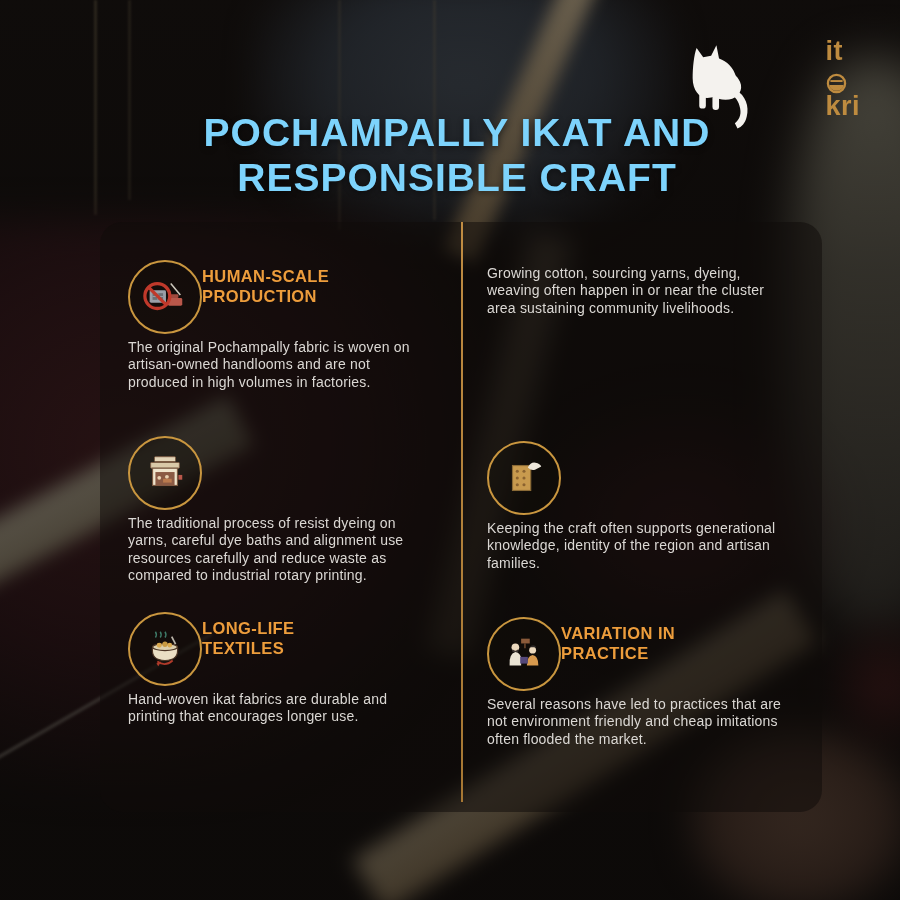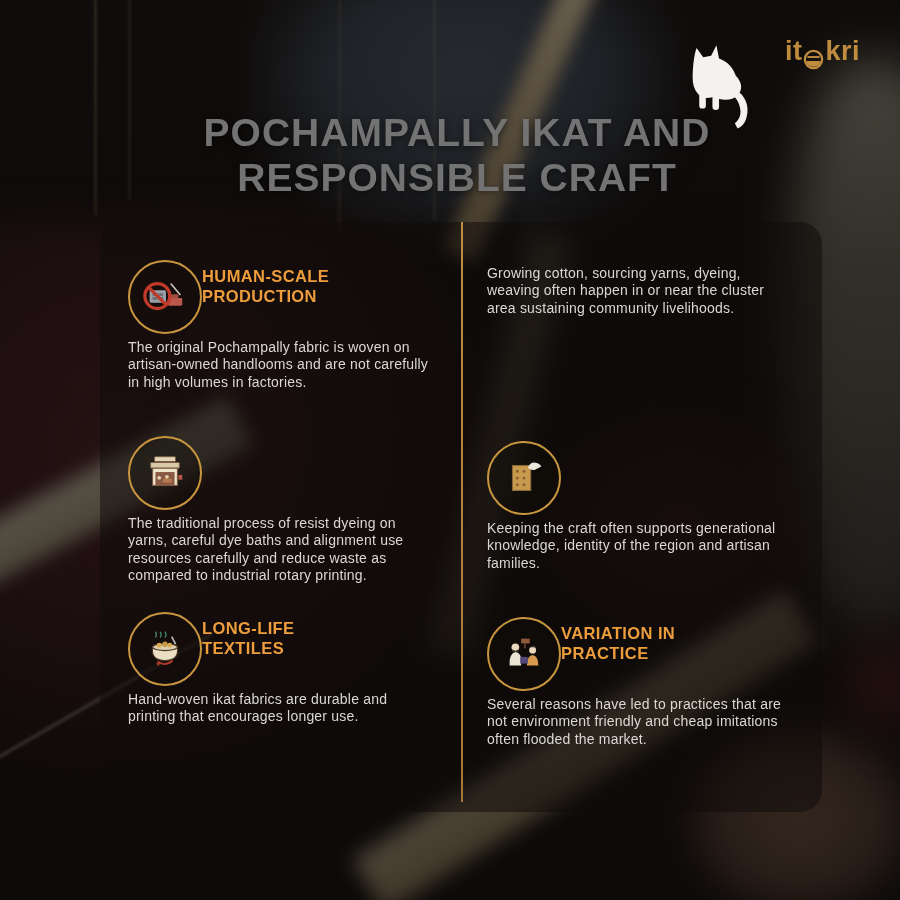--- a/index.html
+++ b/index.html
@@ -38,27 +38,27 @@
   .bg-beam-bottom{left:330px;top:720px;width:510px;height:62px;
     background:linear-gradient(#dac69f,#ba9f73);transform:rotate(-32deg);filter:blur(10px);}
   .bg-hand-1{left:680px;top:720px;width:240px;height:200px;
     background:radial-gradient(ellipse, #8e6a55 0%, #6a4c3d 50%, rgba(60,40,32,0) 75%);filter:blur(15px);}
   .bg-hand-2{left:820px;top:610px;width:130px;height:150px;
     background:radial-gradient(ellipse, #5d2526 0%, rgba(60,25,25,0) 70%);filter:blur(14px);}
   .bg-overlay{left:0;top:0;width:900px;height:900px;
     background:linear-gradient(180deg, rgba(8,6,5,.50) 0%, rgba(8,6,5,.62) 30%, rgba(8,6,5,.68) 100%);}
   
   .logo{position:absolute;right:40px;top:36px;z-index:6;
-    color:#BE8B3F;font-size:27px;font-weight:bold;letter-spacing:.5px;display:flex;align-items:flex-end;}
+    color:#BE8B3F;font-size:27px;font-weight:bold;letter-spacing:.5px;display:flex;align-items:flex-start;flex-direction:column;}
   .logo .basket{display:inline-block;width:21px;height:21px;margin:3px 1px 0 1px;}
   .cat{position:absolute;left:683px;top:40px;width:80px;height:95px;z-index:6;}
   .title{
     position:absolute;left:0;top:84px;width:100%;z-index:5;
     text-align:center;padding-left:14px;box-sizing:border-box;
-    color:#737373;font-size:39px;font-weight:800;line-height:45px;letter-spacing:1px;
+    color:#7dd3fc;font-size:39px;font-weight:800;line-height:45px;letter-spacing:1px;
     text-shadow:0 2px 6px rgba(0,0,0,.45);
   }
   
   .panel{
     position:absolute;left:100px;top:222px;width:722px;height:590px;z-index:5;
     background:rgba(16,12,10,.52);border-radius:22px;
     display:flex;box-sizing:border-box;padding-top:38px;
   }
   .divider{position:absolute;left:50%;top:0;bottom:10px;width:2px;
     background:linear-gradient(#c89245,#ad7c35);opacity:.95;}
@@ -151,21 +151,21 @@
               <line x1="16.5" y1="20" x2="16.5" y2="27" stroke="#9aa0a8" stroke-width="1"></line>
               <circle cx="16" cy="23" r="13" fill="none" stroke="#c0392b" stroke-width="3.4"></circle>
               <line x1="7" y1="14" x2="25" y2="32" stroke="#c0392b" stroke-width="3.4"></line>
             </svg>
           </div>
           <h3 class="card-title">
             <span>HUMAN-SCALE</span>
             <span>PRODUCTION</span>
           </h3>
         </div>
-        <p class="card-body">The original Pochampally fabric is woven on artisan-owned handlooms and are not carefully in high volumes in factories.</p>
+        <p class="card-body">The original Pochampally fabric is woven on artisan-owned handlooms and are not produced in high volumes in factories.</p>
       </div>
 
       <div class="card">
         <div class="card-head">
           <div class="icon-circle">
             <svg viewBox="0 0 48 48" width="46" height="46">
               <rect x="13" y="7" width="22" height="5" rx="1" fill="#e3d5b8" stroke="#7a5a42" stroke-width="1"></rect>
               <rect x="9" y="13" width="30" height="6" rx="1" fill="#d9c9a8" stroke="#7a5a42" stroke-width="1"></rect>
               <rect x="11" y="19" width="26" height="18" fill="#efe4cc" stroke="#7a5a42" stroke-width="1.2"></rect>
               <rect x="14" y="23" width="20" height="14" fill="#8a5a44"></rect>

